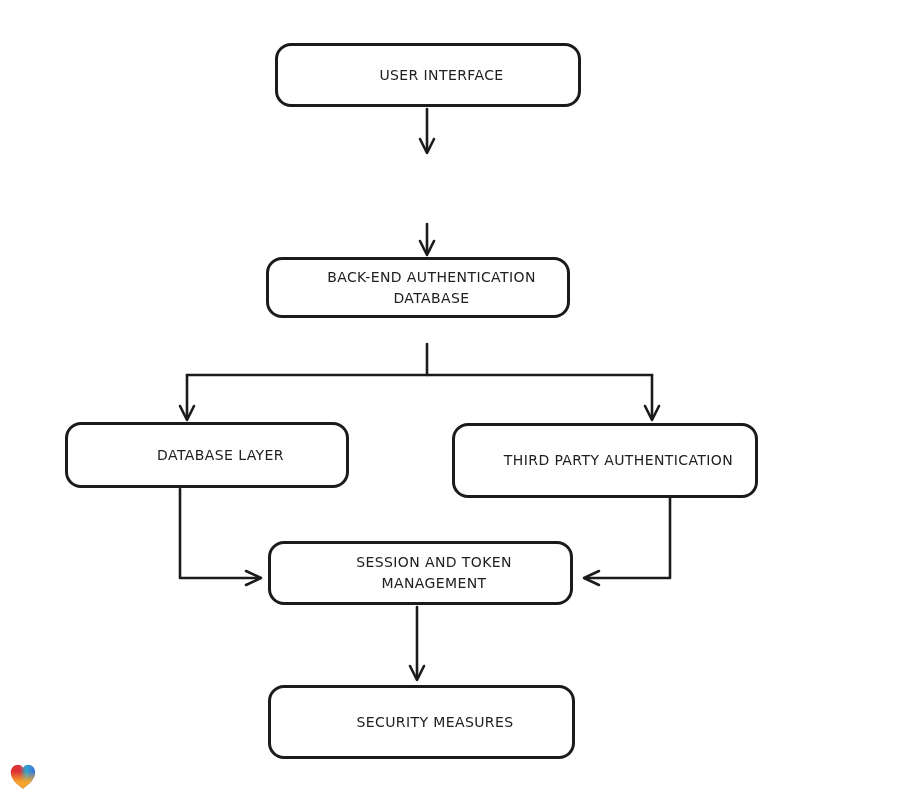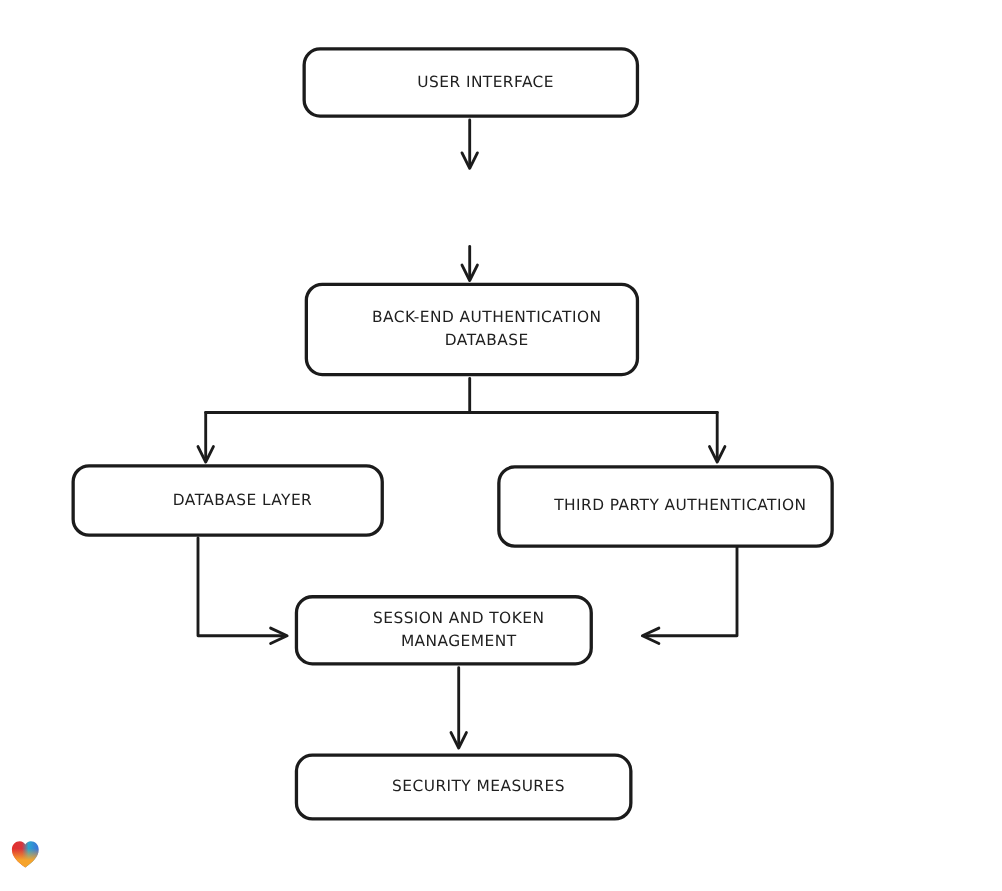--- a/index.html
+++ b/index.html
@@ -85,39 +85,39 @@
       <path class="edge" d="M417 607 L417 676"></path>
       <path class="edge" d="M410 666 L417 680 L424 666"></path>
     </g>
   </svg>
 
   <div class="node" style="left:275px; top:43px; width:306px; height:64px">
     <div class="line">USER INTERFACE</div>
   </div>
 
 
-  <div class="node" style="left:277px; top:257px; width:304px; height:85px">
+  <div class="node" style="left:266px; top:257px; width:304px; height:61px">
     <div class="line">BACK-END AUTHENTICATION</div>
     <div class="line">DATABASE</div>
   </div>
 
   <div class="node" style="left:65px; top:422px; width:284px; height:66px">
     <div class="line">DATABASE LAYER</div>
   </div>
 
   <div class="node" style="left:452px; top:423px; width:306px; height:75px">
     <div class="line">THIRD PARTY AUTHENTICATION</div>
   </div>
 
-  <div class="node" style="left:268px; top:541px; width:271px; height:64px">
+  <div class="node" style="left:268px; top:541px; width:305px; height:64px">
     <div class="line">SESSION AND TOKEN</div>
     <div class="line">MANAGEMENT</div>
   </div>
 
-  <div class="node" style="left:268px; top:685px; width:307px; height:61px">
+  <div class="node" style="left:268px; top:685px; width:307px; height:74px">
     <div class="line">SECURITY MEASURES</div>
   </div>
 
   <div class="logo">
     <svg width="30" height="30" viewBox="0 0 32 32">
       <defs>
         <linearGradient id="heart-h" x1="0" y1="0" x2="1" y2="0">
           <stop offset="0" stop-color="#e3302c"></stop>
           <stop offset="0.38" stop-color="#d9353c"></stop>
           <stop offset="0.62" stop-color="#2ba6cf"></stop>

